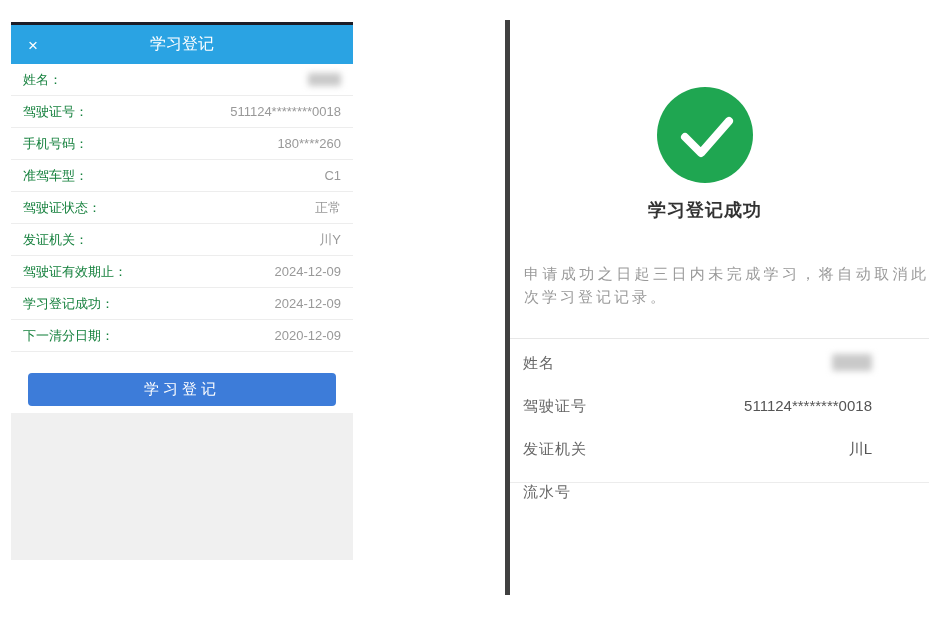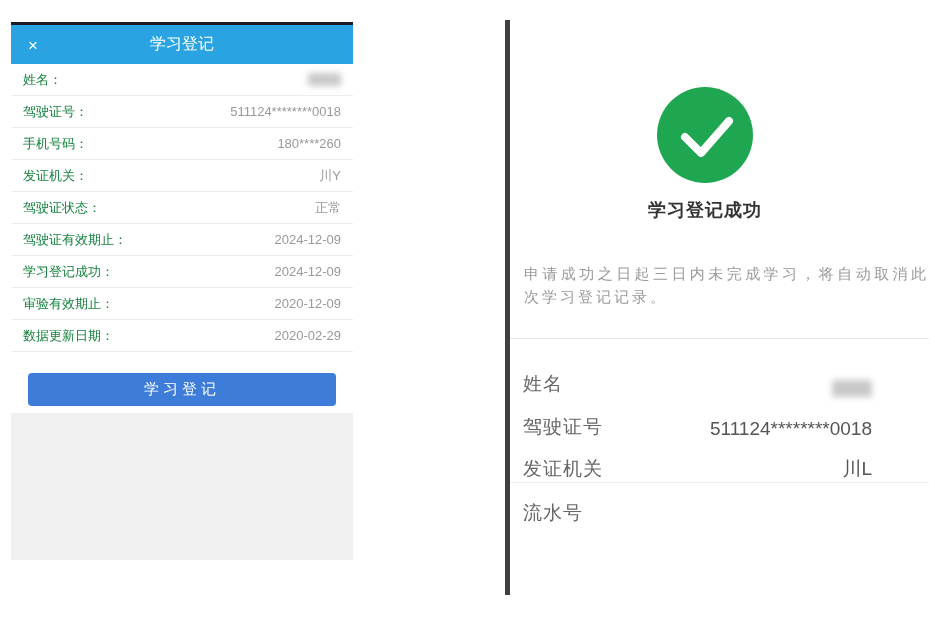--- a/index.html
+++ b/index.html
@@ -34,22 +34,22 @@
     border-left:5px solid #404040; background:#ffffff; }
   .success-block { width:390px; text-align:center; }
   .success-circle { width:96px; height:96px; border-radius:50%; background:#1fa651;
     margin:67px auto 0 auto; display:flex; align-items:center; justify-content:center; }
   .rtitle { margin-top:15px; font-size:18px; font-weight:bold; color:#333333;
     letter-spacing:1px; }
   .notice { margin:40px 0 0 14px; font-size:15px; color:#999999;
     letter-spacing:3px; line-height:1.55; text-align:justify; }
   .rdivider { border-top:1px solid #e7e7e7; margin-top:29px; }
   .rrows { padding-top:15px; }
-  .rrow { height:43px; display:flex; align-items:flex-end; justify-content:space-between;
-    padding:0 57px 0 13px; font-size:19px; }
+  .rrow { height:43px; display:flex; align-items:flex-start; justify-content:space-between;
+    padding:0 57px 0 13px; font-size:15px; }
   .rrow .lbl { color:#666666; letter-spacing:1px; }
   .rrow .val { color:#555555; }
   .rrow.sep { border-bottom:1px solid #ececec; }
 </style>
 </head>
 <body>
 
 <div class="left-card">
   <div class="top-line"></div>
 
@@ -64,42 +64,42 @@
   </div>
   <div class="lrow">
     <span class="lbl">驾驶证号：</span>
     <span class="val">511124********0018</span>
   </div>
   <div class="lrow">
     <span class="lbl">手机号码：</span>
     <span class="val">180****260</span>
   </div>
   <div class="lrow">
-    <span class="lbl">发证机关：</span>
-    <span class="val">川Y</span>
+    <span class="lbl">准驾车型：</span>
+    <span class="val">C1</span>
   </div>
   <div class="lrow">
     <span class="lbl">驾驶证状态：</span>
     <span class="val">正常</span>
+  </div>
+  <div class="lrow">
+    <span class="lbl">发证机关：</span>
+    <span class="val">川Y</span>
   </div>
   <div class="lrow">
     <span class="lbl">驾驶证有效期止：</span>
     <span class="val">2024-12-09</span>
   </div>
   <div class="lrow">
     <span class="lbl">学习登记成功：</span>
     <span class="val">2024-12-09</span>
   </div>
   <div class="lrow">
-    <span class="lbl">审验有效期止：</span>
+    <span class="lbl">下一清分日期：</span>
     <span class="val">2020-12-09</span>
-  </div>
-  <div class="lrow">
-    <span class="lbl">数据更新日期：</span>
-    <span class="val">2020-02-29</span>
   </div>
 
   <div class="btn-wrap">
     <button class="primary-btn">学习登记</button>
   </div>
 
   <div class="gray-footer"></div>
 </div>
 
 <div class="right-panel">

